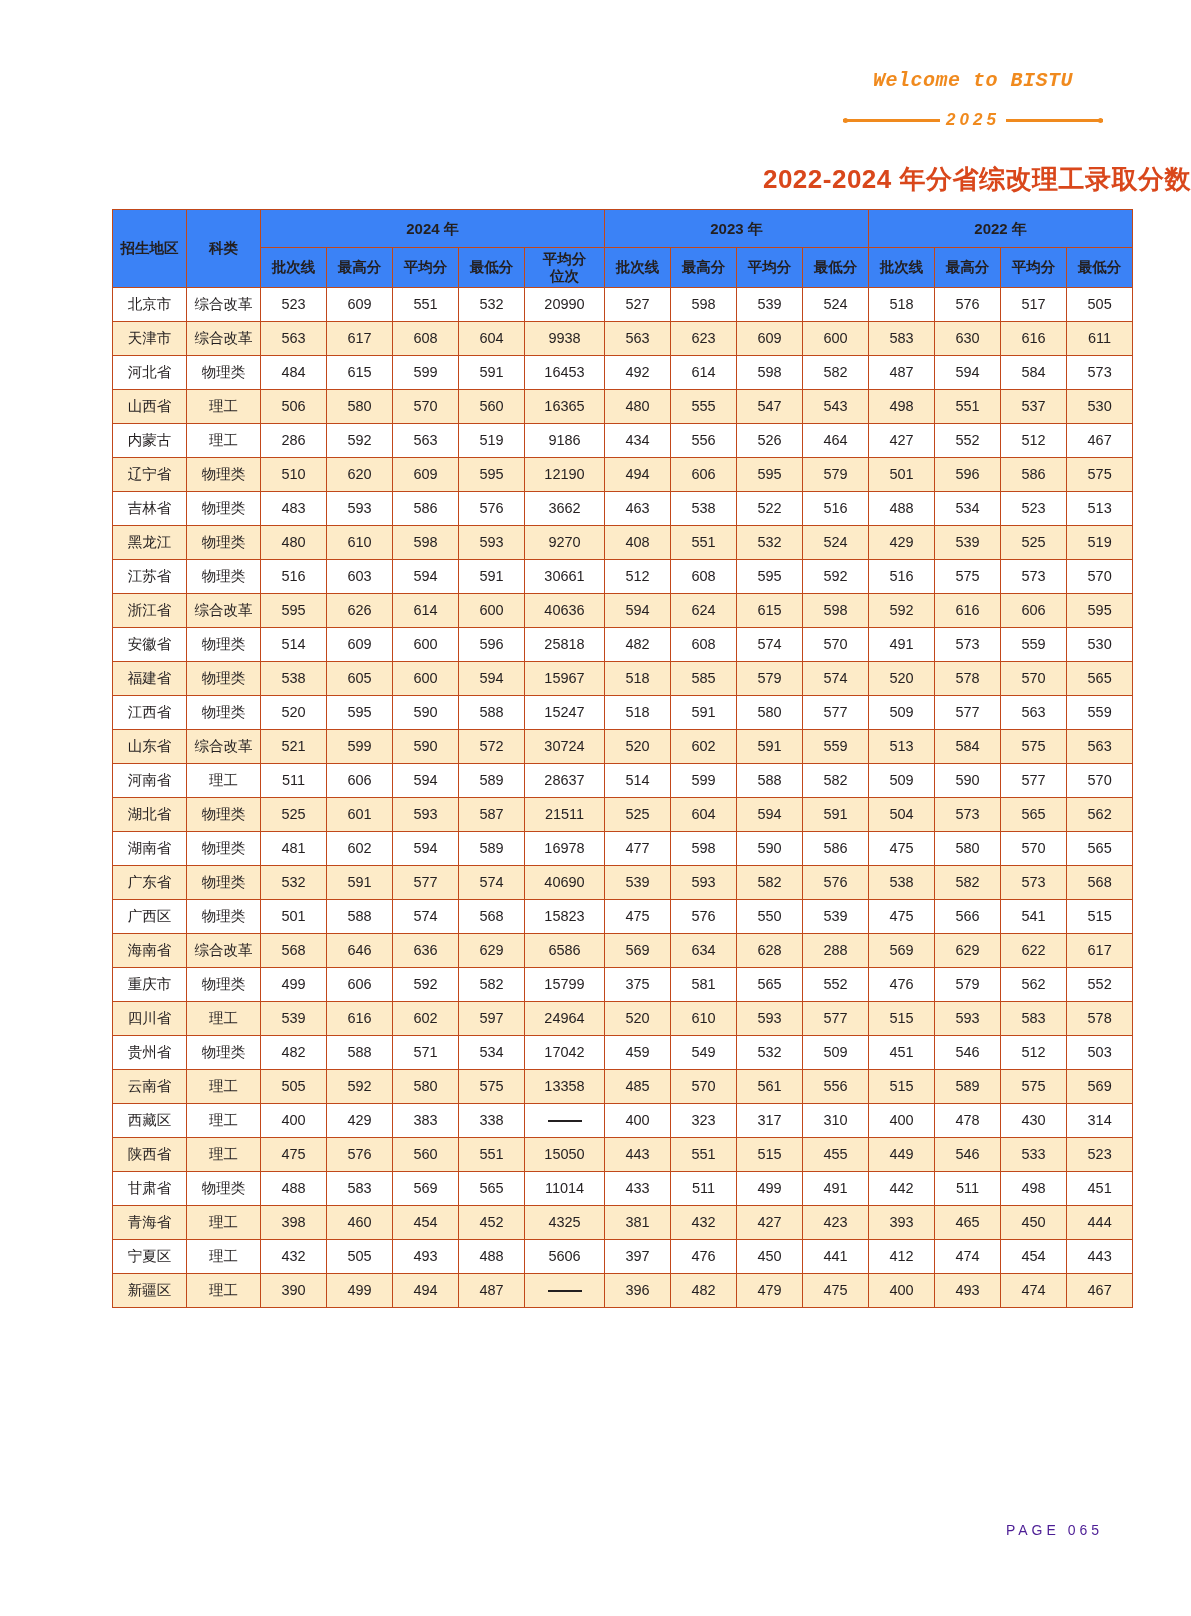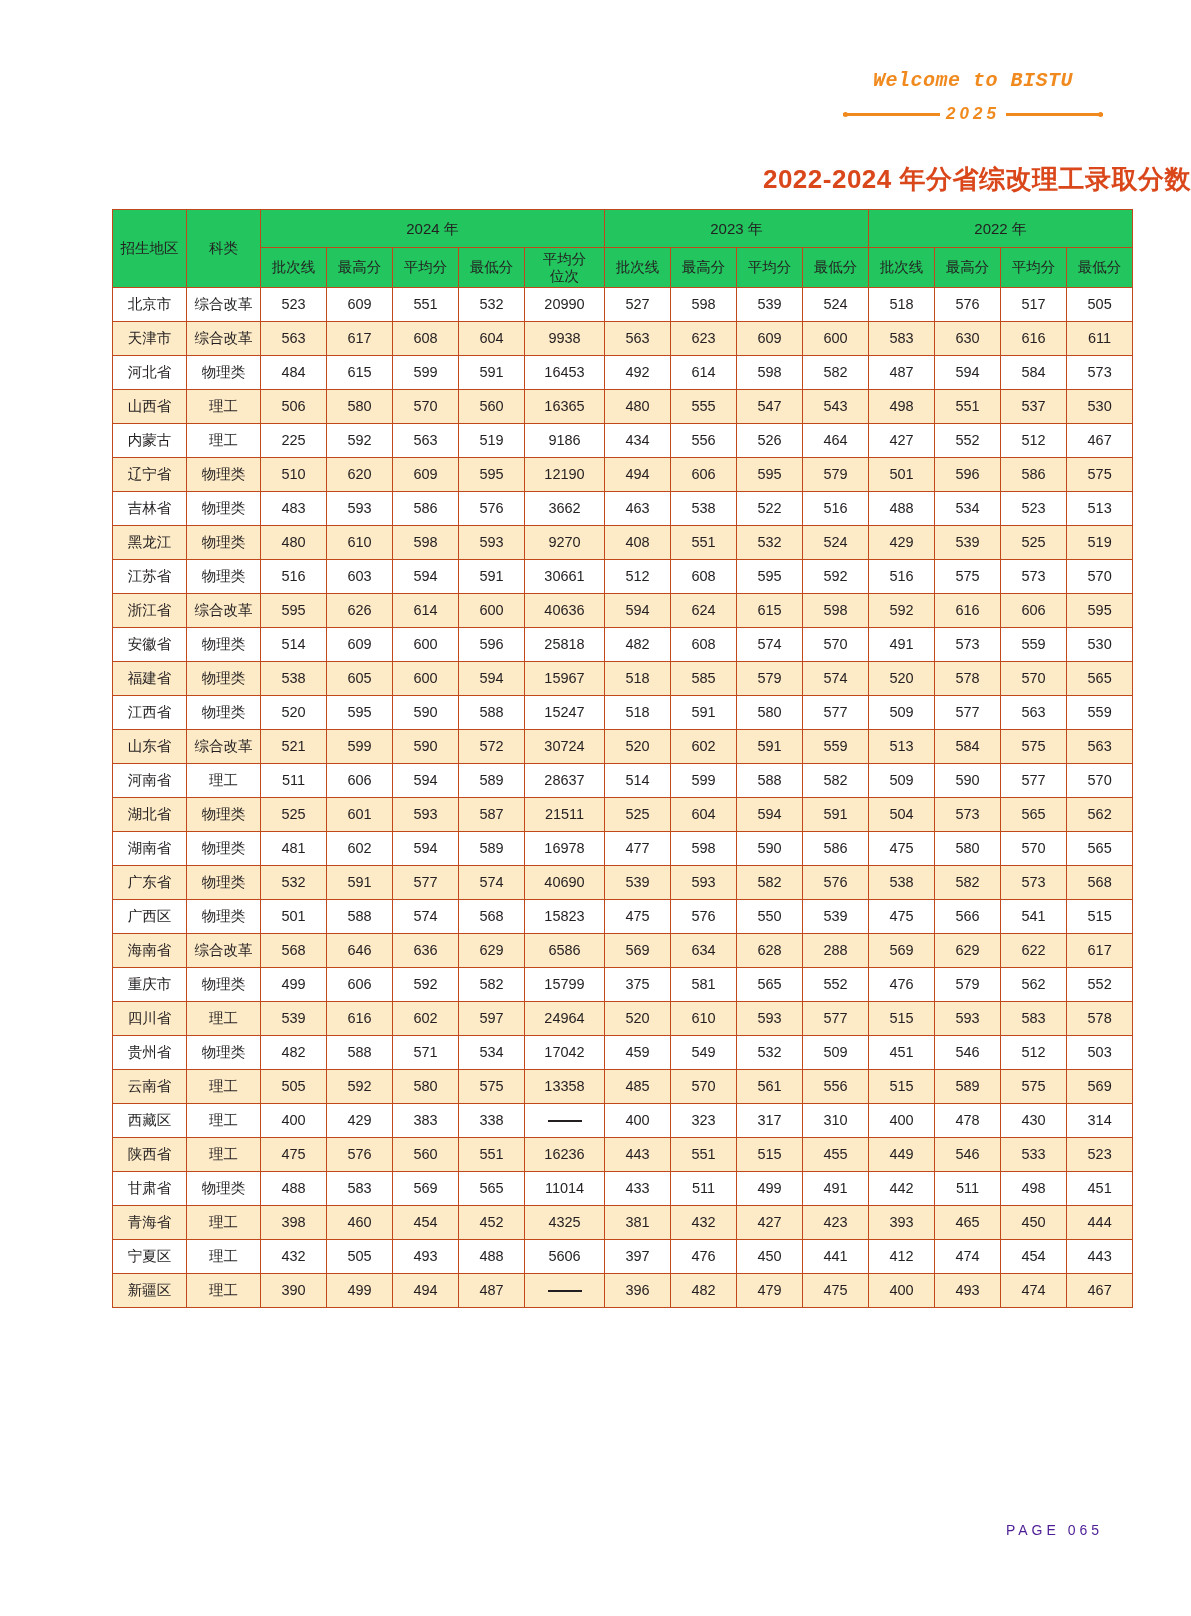--- a/index.html
+++ b/index.html
@@ -32,21 +32,21 @@
     letter-spacing: 0.5px;
     line-height: 1.1;
     white-space: nowrap;
     font-family: Liberation Mono, monospace;
   }
   .brand-year-row {
     display: flex;
     align-items: center;
     justify-content: center;
     gap: 6px;
-    margin-top: 12px;
+    margin-top: 18px;
   }
   .brand-rule {
     height: 3px;
     background: #F08A1E;
     flex: 1 1 auto;
     position: relative;
   }
   .brand-rule::after {
     content: "";
     position: absolute;
@@ -96,23 +96,23 @@
     border: 1px solid #C1481A;
     text-align: center;
     vertical-align: middle;
     font-size: 14.5px;
     color: #231f20;
     padding: 0;
     height: 33px;
     line-height: 1.15;
   }
   thead th {
-    background: #22c55e;
+    background: #3b82f6;
     color: #ffffff;
-    font-weight: normal;
+    font-weight: bold;
     font-size: 14.5px;
     border-color: #D9601A;
   }
   thead th.corner {
     height: 76px;
   }
   thead th.grpyear {
     height: 37px;
     font-size: 15px;
   }
@@ -275,21 +275,21 @@
           <td>547</td>
           <td>543</td>
           <td>498</td>
           <td>551</td>
           <td>537</td>
           <td>530</td>
         </tr>
         <tr class="odd">
           <td>内蒙古</td>
           <td>理工</td>
-          <td>225</td>
+          <td>286</td>
           <td>592</td>
           <td>563</td>
           <td>519</td>
           <td>9186</td>
           <td>434</td>
           <td>556</td>
           <td>526</td>
           <td>464</td>
           <td>427</td>
           <td>552</td>
@@ -636,21 +636,21 @@
           <td>430</td>
           <td>314</td>
         </tr>
         <tr class="even">
           <td>陕西省</td>
           <td>理工</td>
           <td>475</td>
           <td>576</td>
           <td>560</td>
           <td>551</td>
-          <td>16236</td>
+          <td>15050</td>
           <td>443</td>
           <td>551</td>
           <td>515</td>
           <td>455</td>
           <td>449</td>
           <td>546</td>
           <td>533</td>
           <td>523</td>
         </tr>
         <tr class="odd">

